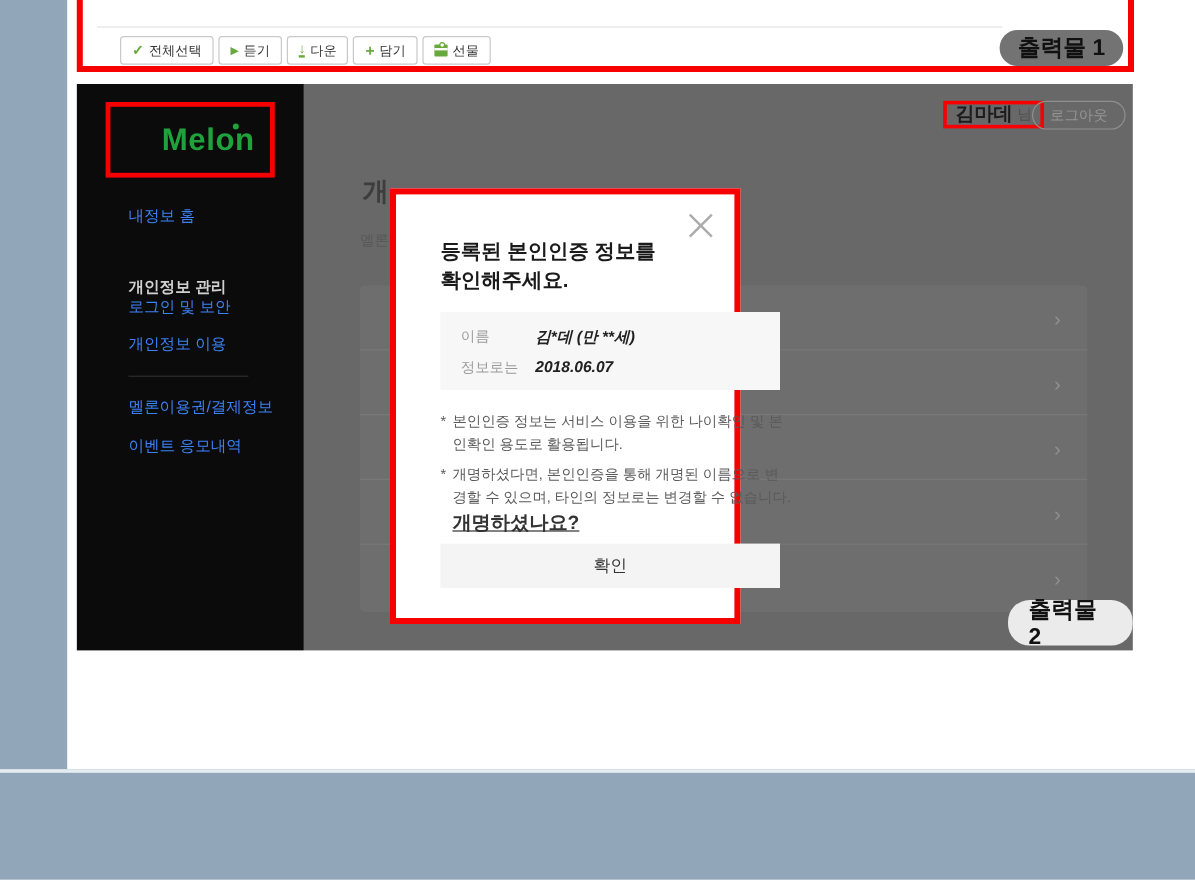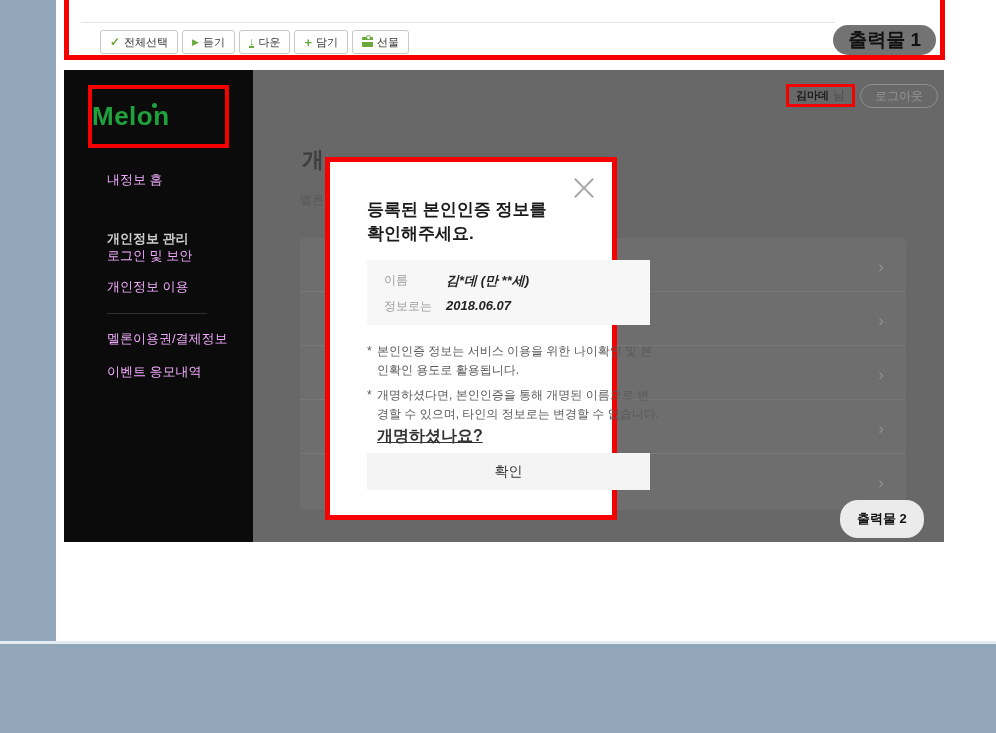--- a/index.html
+++ b/index.html
@@ -31,45 +31,45 @@
                     border:1px solid #68a93b; border-radius:50%; background:#fff; }
   .badge { background:#737373; border-radius:18px; color:#111; font-weight:bold;
            display:flex; align-items:center; justify-content:center; }
   .badge1 { right:4px; top:32px; height:30px; padding:0 15px; font-size:19px; }
 
   
   .capture2 { left:64px; top:70px; width:880px; height:472px; background:#686868; overflow:hidden; }
 
   .sidebar { left:0; top:0; width:189px; height:472px; background:#0b0b0b; }
   .logo-box { left:24px; top:15px; width:141px; height:63px; border:4px solid #f70000;
-              display:flex; align-items:center; justify-content:flex-start; }
+              display:flex; align-items:center; justify-content:center;padding-left:30px; }
   .logo { color:#1fa23c; font-size:26px; font-weight:bold; letter-spacing:0.5px; position:relative; }
   .logo .dot { position:absolute; right:13px; top:2px; width:5px; height:5px;
                border-radius:50%; background:#1fa23c; }
-  .menu-item { left:43px; font-size:13px; color:#f0abfc; cursor:pointer; white-space:nowrap; }
+  .menu-item { left:43px; font-size:13px; color:#3b82f6; cursor:pointer; white-space:nowrap; }
   .menu-item.active { color:#d0d0d0; font-weight:bold;margin-top:22px; }
   .menu-divider { left:43px; top:243px; width:100px; height:1px; background:#2e2e2e; }
 
   .user-box { left:722px; top:14px; height:23px; padding:0 7px; border:3px solid #f70000;
               display:flex; align-items:center; gap:4px; background:transparent; }
-  .user-name { font-size:11px; font-weight:bold; color:#1c1c1c; }
+  .user-name { font-size:16px; font-weight:bold; color:#1c1c1c; }
   .user-suffix { font-size:12px; color:#4e4e4e; }
   .logout-btn { left:796px; top:14px; width:78px; height:24px; border:1px solid #8f8f8f;
                 border-radius:12px; display:flex; align-items:center; justify-content:center;
                 font-size:12px; color:#969696; cursor:pointer; }
 
   .page-title-frag { left:238px; top:75px; font-size:22px; font-weight:bold; color:#3d3d3d; }
   .page-desc-frag { left:236px; top:122px; font-size:12px; color:#585858; }
 
   .panel { left:236px; top:168px; width:606px; height:272px; background:#6e6e6e; border-radius:4px; }
   .panel-row { position:relative; height:54px; border-bottom:1px solid #787878; cursor:pointer; }
   .panel-row:last-child { border-bottom:none; }
   .chevron { position:absolute; right:22px; top:19px; font-size:17px; color:#909090; }
 
-  .badge2 { left:776px; top:430px; height:38px; padding:0 17px; font-size:13px; background:#ebebeb; }
+  .badge2 { left:776px; top:430px; height:38px; padding:0 17px; font-size:19px; background:#ebebeb; }
 
   
   .modal { left:261px; top:87px; width:292px; height:363px; background:#ffffff;
            border:5px solid #f70000; }
   .m-close { top:12px; right:14px; width:28px; height:28px; cursor:pointer; }
   .m-close .bar { position:absolute; left:1px; top:13px; width:26px; height:2px; background:#ababab; }
   .m-close .b1 { transform:rotate(45deg); }
   .m-close .b2 { transform:rotate(-45deg); }
   .m-title { left:37px; top:36px; font-size:17px; font-weight:bold; color:#1a1a1a; line-height:24px; }
   .m-info { left:37px; top:98px; width:283px; height:65px; background:#f7f7f7; padding:12px 17px; }

